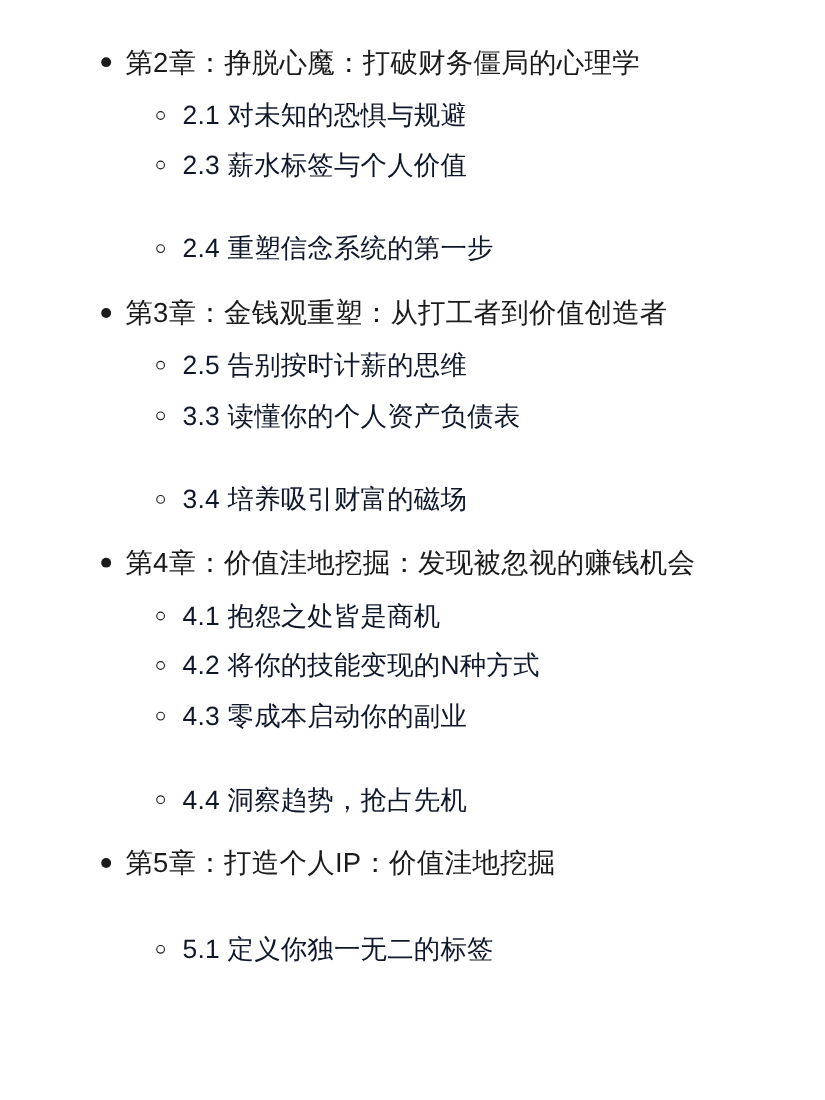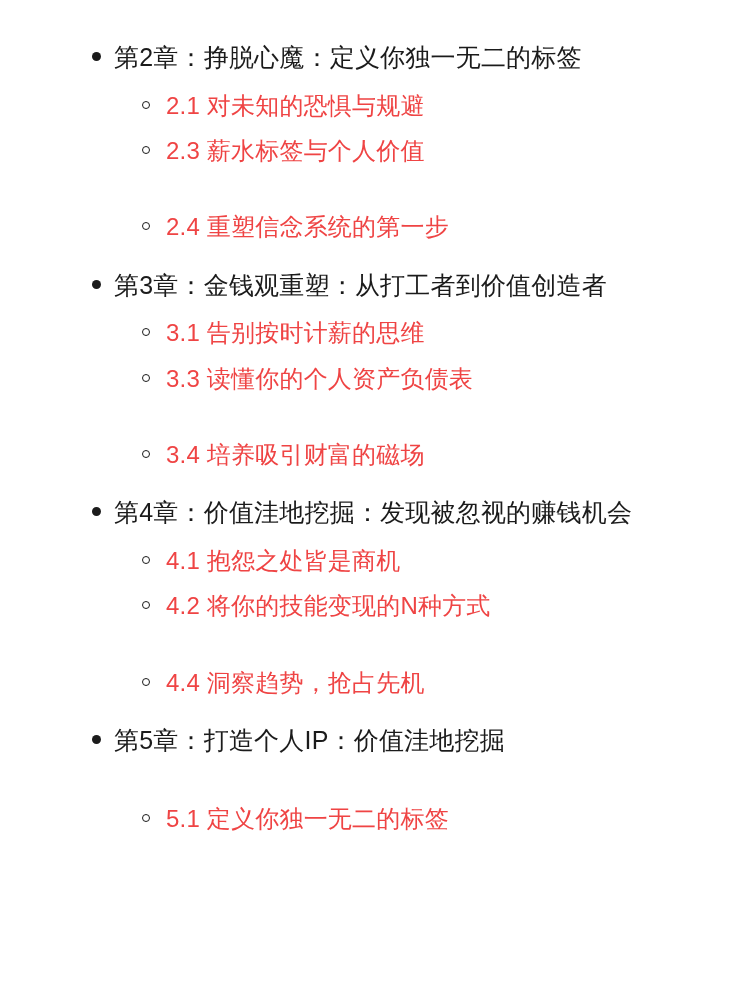--- a/index.html
+++ b/index.html
@@ -61,21 +61,21 @@
     margin-bottom: 13px;
   }
   .section:last-child {
     margin-bottom: 0;
     margin-top: 44px;
   }
   .section > .section-title {
     font-size: 24px;
     line-height: 1.35;
     letter-spacing: 0.2px;
-    color: #ef4444;
+    color: #0f172a;
   }
   .section > .bullet-circle {
     position: absolute;
     left: 28px;
     top: 11px;
     width: 8px;
     height: 8px;
     border-radius: 50%;
     border: 1.6px solid #1b1b1b;
     box-sizing: border-box;
@@ -83,21 +83,21 @@
   }
 </style>
 </head>
 <body>
 
 <div class="page">
   <ul class="outline">
 
     <li class="chapter">
       <span class="bullet-disc"></span>
-      <div class="chapter-title">第2章：挣脱心魔：定义你独一无二的标签</div>
+      <div class="chapter-title">第2章：挣脱心魔：打破财务僵局的心理学</div>
       <ul class="sections">
         <li class="section">
           <span class="bullet-circle"></span>
           <div class="section-title">2.1 对未知的恐惧与规避</div>
         </li>
         <li class="section">
           <span class="bullet-circle"></span>
           <div class="section-title">2.3 薪水标签与个人价值</div>
         </li>
         <li class="section">
@@ -106,21 +106,21 @@
         </li>
       </ul>
     </li>
 
     <li class="chapter">
       <span class="bullet-disc"></span>
       <div class="chapter-title">第3章：金钱观重塑：从打工者到价值创造者</div>
       <ul class="sections">
         <li class="section">
           <span class="bullet-circle"></span>
-          <div class="section-title">3.1 告别按时计薪的思维</div>
+          <div class="section-title">2.5 告别按时计薪的思维</div>
         </li>
         <li class="section">
           <span class="bullet-circle"></span>
           <div class="section-title">3.3 读懂你的个人资产负债表</div>
         </li>
         <li class="section">
           <span class="bullet-circle"></span>
           <div class="section-title">3.4 培养吸引财富的磁场</div>
         </li>
       </ul>
@@ -133,20 +133,24 @@
         <li class="section">
           <span class="bullet-circle"></span>
           <div class="section-title">4.1 抱怨之处皆是商机</div>
         </li>
         <li class="section">
           <span class="bullet-circle"></span>
           <div class="section-title">4.2 将你的技能变现的N种方式</div>
         </li>
         <li class="section">
           <span class="bullet-circle"></span>
+          <div class="section-title">4.3 零成本启动你的副业</div>
+        </li>
+        <li class="section">
+          <span class="bullet-circle"></span>
           <div class="section-title">4.4 洞察趋势，抢占先机</div>
         </li>
       </ul>
     </li>
 
     <li class="chapter">
       <span class="bullet-disc"></span>
       <div class="chapter-title">第5章：打造个人IP：价值洼地挖掘</div>
       <ul class="sections">
         <li class="section">

